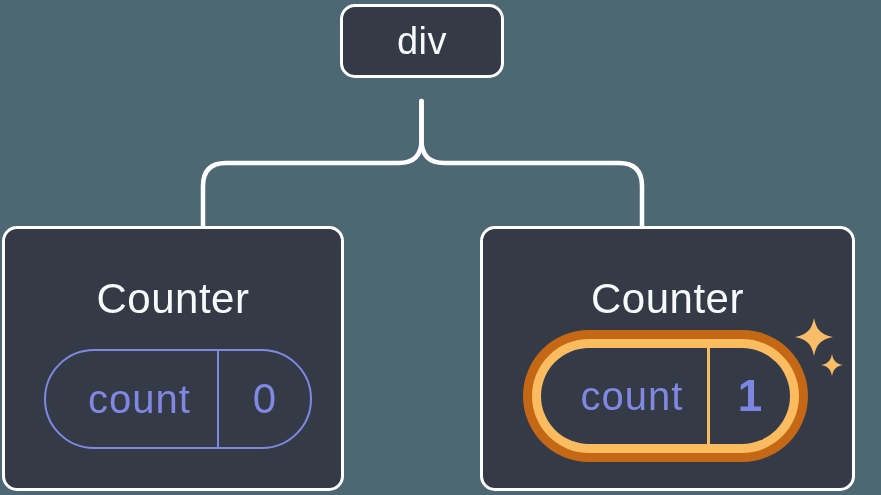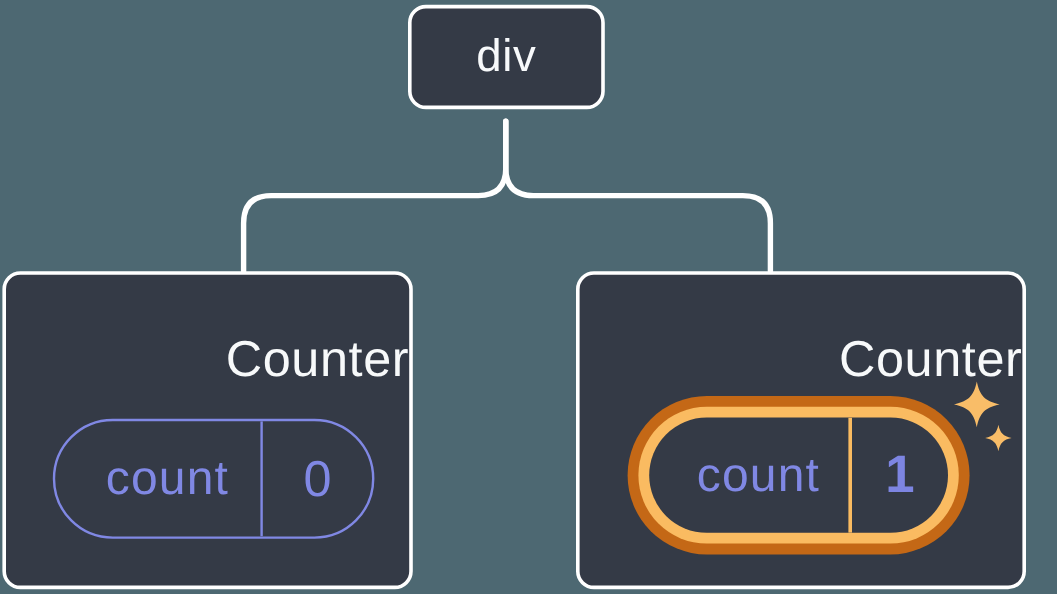--- a/index.html
+++ b/index.html
@@ -13,21 +13,21 @@
     height: 495px;
     background: #4d6872;
     overflow: hidden;
   }
   
   .root-node {
     position: absolute;
     left: 340px;
     top: 4px;
     width: 164px;
-    height: 87px;
+    height: 74px;
     box-sizing: border-box;
     background: #343a46;
     border: 3px solid #ffffff;
     border-radius: 15px;
     display: flex;
     align-items: center;
     justify-content: center;
   }
   .root-node .label {
     color: #f7f9fb;
@@ -52,21 +52,21 @@
     top: 226px;
     height: 265px;
   }
   .card.left  { left: 2px;   width: 342px; }
   .card.right { left: 480px; width: 375px; }
   .card-title {
     position: absolute;
     left: 0;
     right: 0;
     top: 46px;
-    text-align: right;
+    text-align: center;
     color: #f7f9fa;
     font-size: 42px;
     font-weight: 500;
     letter-spacing: 0.5px;
   }
   
   .state-pill {
     position: absolute;
     left: 39px;
     top: 120px;

